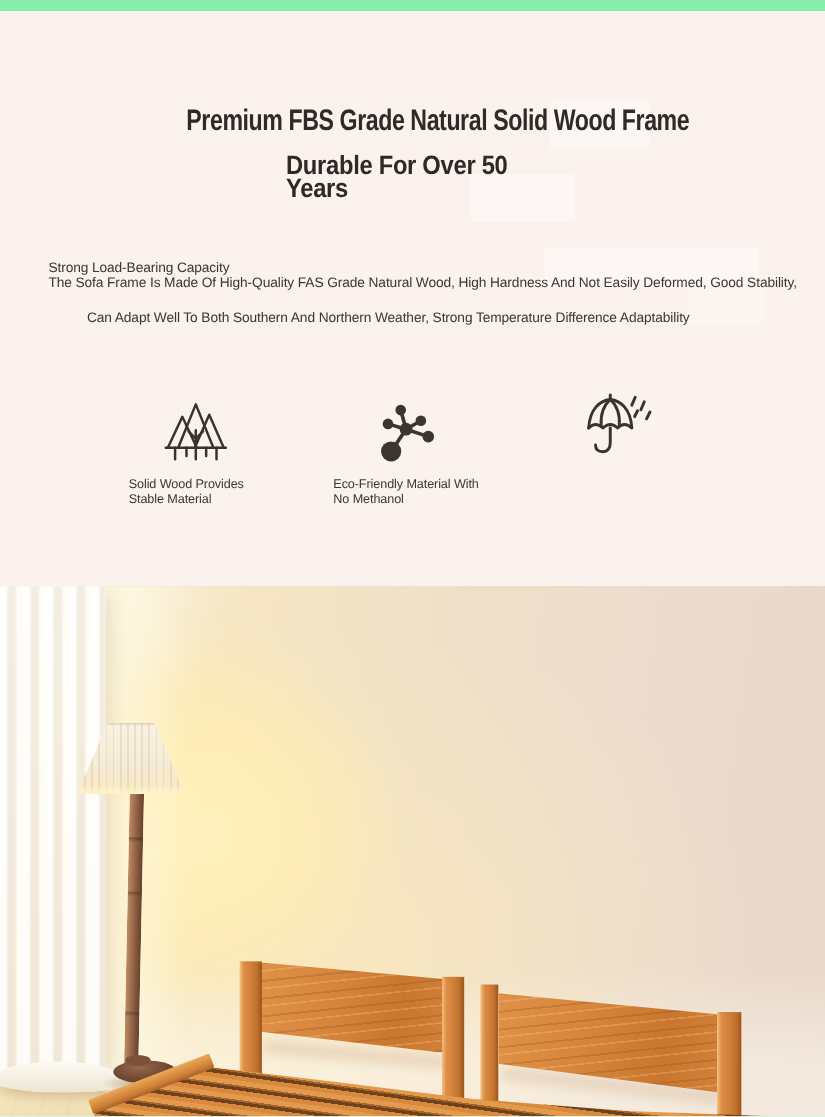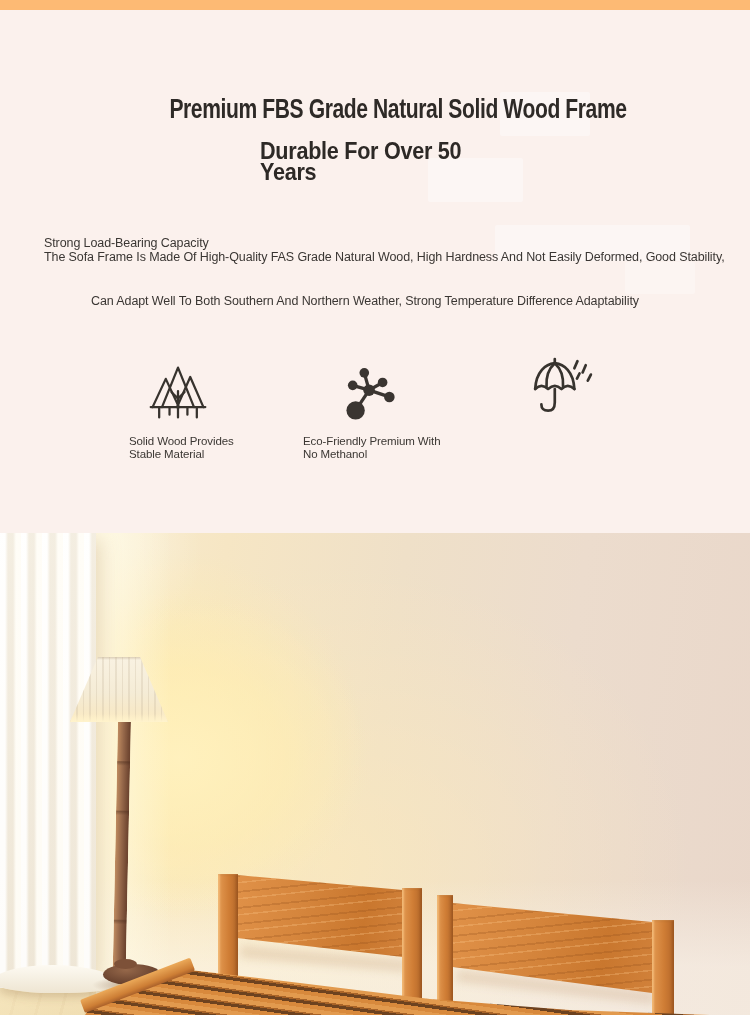--- a/index.html
+++ b/index.html
@@ -1,46 +1,46 @@
 <!DOCTYPE html>
 <html><head>
 <meta charset="utf-8">
 <style>
   html,body{margin:0;padding:0;background:#ffffff;}
   .page{position:relative;width:750px;height:1015px;margin:0 auto;overflow:hidden;
-        font-family:"Liberation Sans","DejaVu Sans",sans-serif;background:#fdba74;}
+        font-family:"Liberation Sans","DejaVu Sans",sans-serif;background:#86efac;}
 
   
   .info{position:absolute;left:0;top:10px;width:750px;height:523px;background:#fbf1ed;}
   .patch{position:absolute;background:rgba(255,255,255,.38);border-radius:2px;}
   .patch.p1{left:500px;top:82px;width:90px;height:44px;}
   .patch.p2{left:428px;top:148px;width:95px;height:44px;}
   .patch.p3{left:495px;top:215px;width:195px;height:36px;}
   .patch.p4{left:625px;top:252px;width:70px;height:32px;background:rgba(255,255,255,.28);}
 
   .title{position:absolute;left:0;right:0;top:84px;margin:0;text-align:center;
          font-size:27px;font-weight:700;color:#2e2a27;letter-spacing:-0.5px;
          transform:translateX(23px) scaleX(.78);transform-origin:center top;white-space:nowrap;}
   .subtitle{position:absolute;left:260px;top:130px;width:250px;margin:0;
             font-size:24px;font-weight:700;color:#2d2926;line-height:21px;letter-spacing:-0.3px;
             transform:scaleX(.9);transform-origin:left top;}
   .subtitle span{display:block;}
 
   .desc1{position:absolute;left:44px;top:226px;width:700px;margin:0;
          font-size:12.5px;font-weight:500;color:#3a3633;line-height:14px;letter-spacing:-0.1px;}
   .desc1 span{display:block;}
-  .desc2{position:absolute;left:75px;top:268px;width:640px;margin:16px;
+  .desc2{position:absolute;left:75px;top:268px;width:640px;margin:4px;
          font-size:12.5px;font-weight:500;color:#3a3633;line-height:14px;letter-spacing:-0.1px;}
 
   .f-icon{position:absolute;color:#37332e;}
   .f-icon svg{display:block;}
   .f-label{position:absolute;font-size:11.5px;font-weight:500;color:#3b3733;
            line-height:12.5px;letter-spacing:-0.1px;}
   .f-label span{display:block;}
-  .lbl1{left:129px;top:425px;}
+  .lbl1{left:117px;top:425px;}
   .lbl2{left:303px;top:425px;}
   .lbl3{left:498px;top:425px;}
   .ic1{left:146px;top:352px;}
   .ic2{left:345px;top:357px;}
   .ic3{left:531px;top:347px;}
 
   
   .photo{position:absolute;left:0;top:533px;width:750px;height:482px;overflow:hidden;background:#efe0cd;}
   .wall{position:absolute;inset:0;background:
       radial-gradient(300px 260px at 150px 200px, rgba(255,236,175,.95), rgba(255,236,175,0) 72%),
@@ -191,21 +191,21 @@
         <path d="M58 17 L55 23"></path>
         <path d="M47 16 L44.5 21"></path>
       </svg>
     </div>
 
     <div class="f-label lbl1">
         <span>Solid Wood Provides</span>
         <span>Stable Material</span>
       </div>
     <div class="f-label lbl2">
-        <span>Eco-Friendly Premium With</span>
+        <span>Eco-Friendly Material With</span>
         <span>No Methanol</span>
       </div>
   </section>
 
   <section class="photo">
     <div class="wall"></div>
     <div class="lamp-glow"></div>
     <div class="floor"></div>
     <div class="light-strip"></div>
     <div class="curtain"></div>

